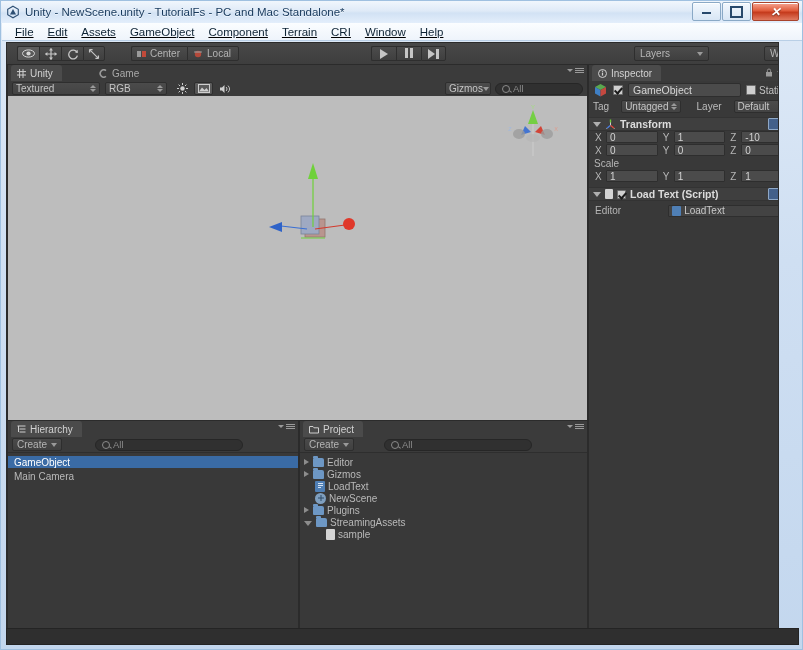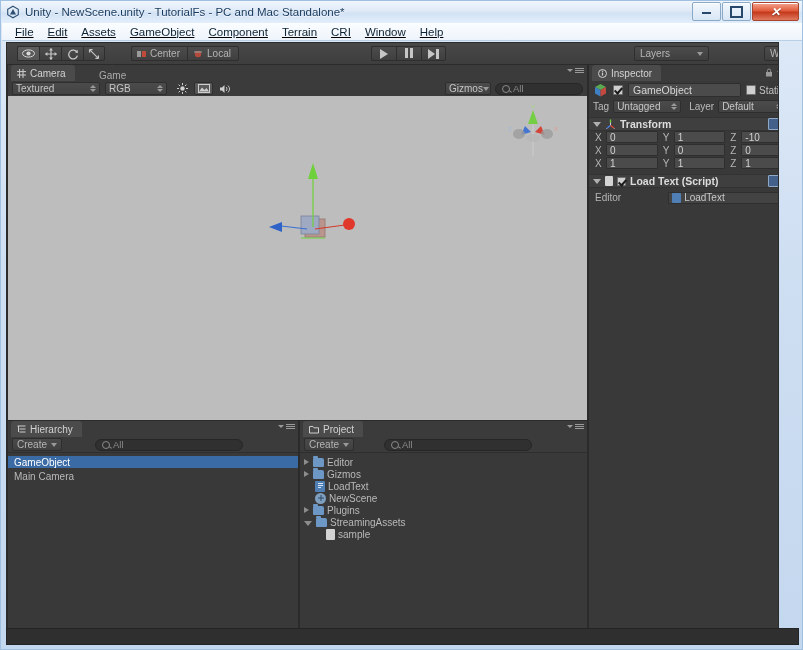--- a/index.html
+++ b/index.html
@@ -197,21 +197,21 @@
     content:"";position:absolute;left:2px;top:0px;width:3px;height:6px;
     border:solid #1c1c1c;border-width:0 2px 2px 0;transform:rotate(42deg);
   }
   .namefield{
     flex:1;height:14px;background:#4b4b4b;border:1px solid #2e2e2e;border-radius:2px;
     color:#d6d6d6;font-size:10.5px;display:flex;align-items:center;padding:0 4px;
     box-sizing:border-box;
   }
   .static-wrap{display:flex;align-items:center;gap:3px;color:#c2c2c2;font-size:10px;}
   .taglayer{
-    height:15px;display:flex;align-items:center;gap:4px;padding:0 4px;
+    height:15px;display:flex;align-items:center;gap:12px;padding:0 4px;
     box-sizing:border-box;color:#bdbdbd;font-size:10px;
   }
   .popup{
     height:13px;background:linear-gradient(180deg,#4b4b4b,#434343);
     border:1px solid #2e2e2e;border-radius:2px;box-sizing:border-box;
     display:flex;align-items:center;padding:0 3px;color:#c6c6c6;font-size:10px;
   }
   .popup .cap{flex:1;}
   .updown{display:flex;flex-direction:column;gap:1px;align-items:center;}
   .updown i{display:block;width:0;height:0;border-left:3px solid transparent;border-right:3px solid transparent;}
@@ -360,23 +360,23 @@
         <i class="caret"></i>
       </div>
     </div>
 
     <div class="panel" id="scene-panel">
       <div class="tabrow">
         <div class="tab active" style="left:3px;">
           <svg width="9" height="9" viewBox="0 0 9 9">
             <path d="M2.6 0 v9 M6 0 v9 M0 2.6 h9 M0 6 h9" stroke="#cfcfcf" stroke-width="1"></path>
           </svg>
-          <span>Camera</span>
-        </div>
-        <div class="tab" style="left:85px;flex-direction:column;">
+          <span>Unity</span>
+        </div>
+        <div class="tab" style="left:85px;">
           <svg width="9" height="9" viewBox="0 0 9 9">
             <path d="M7 1.6 A3.6 3.6 0 1 0 7 7.4" fill="none" stroke="#9a9a9a" stroke-width="1.6"></path>
           </svg>
           <span>Game</span>
         </div>
         <div class="tabmenu">
           <i class="tm-caret"></i>
           <span class="tm-lines">
               <i></i>
               <i></i>
@@ -674,20 +674,21 @@
 
       <div class="vec-row">
         <span class="vec-lab">X</span>
         <span class="vfield">0</span>
         <span class="vec-lab" style="padding-left:3px;">Y</span>
         <span class="vfield">0</span>
         <span class="vec-lab" style="padding-left:3px;">Z</span>
         <span class="vfield">0</span>
       </div>
 
+      <div class="prop-label">Scale</div>
       <div class="vec-row">
         <span class="vec-lab">X</span>
         <span class="vfield">1</span>
         <span class="vec-lab" style="padding-left:3px;">Y</span>
         <span class="vfield">1</span>
         <span class="vec-lab" style="padding-left:3px;">Z</span>
         <span class="vfield">1</span>
       </div>
 
       <div class="comp-head" style="margin-top:4px;">

